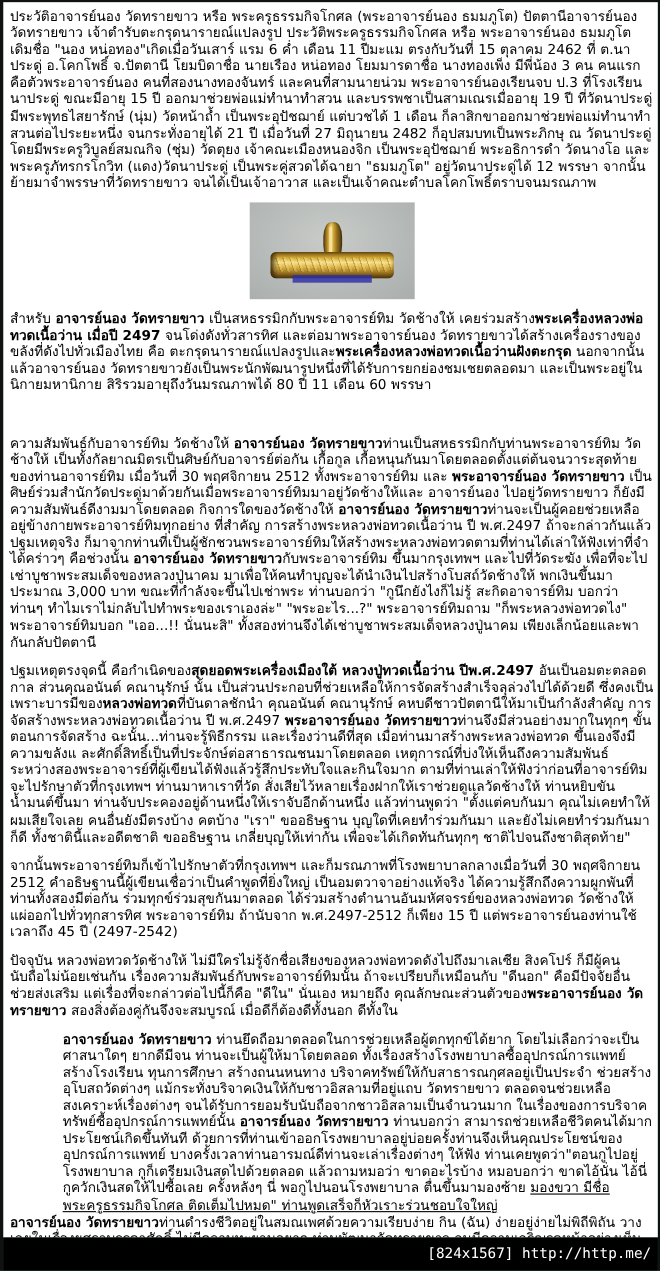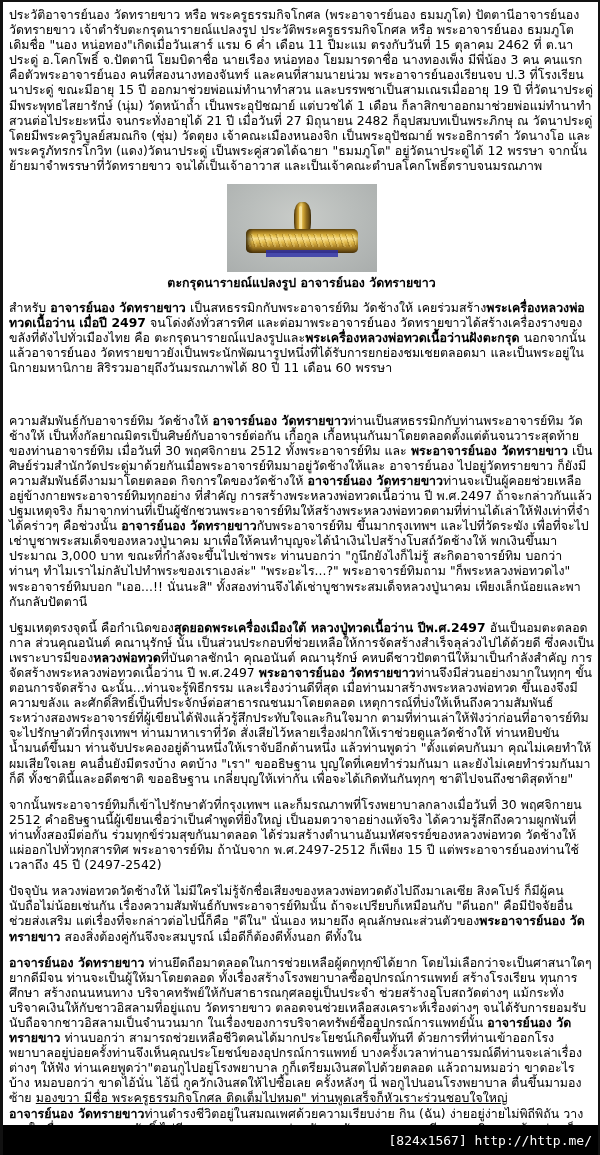--- a/index.html
+++ b/index.html
@@ -42,20 +42,21 @@
     font-size: 12.4px;
     line-height: 15.1px;
     color: #000000;
     text-align: left;
     letter-spacing: 0px;
     word-spacing: 0.2px;
   }
 
   p.para.tight {
     margin-bottom: 0;
+    margin-left: 48px;
   }
 
   .b { font-weight: bold; }
   .u { text-decoration: underline; }
 
   
   .figure-block {
     margin: 8px 0 10px 0;
     text-align: center;
   }
@@ -184,21 +185,20 @@
   <div id="doc-body">
 
     <p class="para"><span>ประวัติอาจารย์นอง วัดทรายขาว หรือ พระครูธรรมกิจโกศล (พระอาจารย์นอง ธมมภูโต) ปัตตานีอาจารย์นอง วัดทรายขาว เจ้าตำรับตะกรุดนารายณ์แปลงรูป ประวัติพระครูธรรมกิจโกศล หรือ พระอาจารย์นอง ธมมภูโต เดิมชื่อ "นอง หน่อทอง"เกิดเมื่อวันเสาร์ แรม 6 ค่ำ เดือน 11 ปีมะแม ตรงกับวันที่ 15 ตุลาคม 2462 ที่ ต.นาประดู่ อ.โคกโพธิ์ จ.ปัตตานี โยมบิดาชื่อ นายเรือง หน่อทอง โยมมารดาชื่อ นางทองเพ็ง มีพี่น้อง 3 คน คนแรก คือตัวพระอาจารย์นอง คนที่สองนางทองจันทร์ และคนที่สามนายน่วม พระอาจารย์นองเรียนจบ ป.3 ที่โรงเรียนนาประดู่ ขณะมีอายุ 15 ปี ออกมาช่วยพ่อแม่ทำนาทำสวน และบรรพชาเป็นสามเณรเมื่ออายุ 19 ปี ที่วัดนาประดู่ มีพระพุทธไสยารักษ์ (นุ่ม) วัดหน้าถ้ำ เป็นพระอุปัชฌาย์ แต่บวชได้ 1 เดือน ก็ลาสิกขาออกมาช่วยพ่อแม่ทำนาทำสวนต่อไประยะหนึ่ง จนกระทั่งอายุได้ 21 ปี เมื่อวันที่ 27 มิถุนายน 2482 ก็อุปสมบทเป็นพระภิกษุ ณ วัดนาประดู่ โดยมีพระครูวิบูลย์สมณกิจ (ชุ่ม) วัดตุยง เจ้าคณะเมืองหนองจิก เป็นพระอุปัชฌาย์ พระอธิการดำ วัดนางโอ และพระครูภัทรกรโกวิท (แดง)วัดนาประดู่ เป็นพระคู่สวดได้ฉายา "ธมมภูโต" อยู่วัดนาประดู่ได้ 12 พรรษา จากนั้นย้ายมาจำพรรษาที่วัดทรายขาว จนได้เป็นเจ้าอาวาส และเป็นเจ้าคณะตำบลโคกโพธิ์ตราบจนมรณภาพ</span></p>
 
     <div class="figure-block">
       <div class="amulet-photo">
         <div class="amulet-loop"></div>
         <div class="amulet-barrel"></div>
         <div class="amulet-watermark"></div>
       </div>
-      <p class="figure-caption">ตะกรุดนารายณ์แปลงรูป อาจารย์นอง วัดทรายขาว</p>
     </div>
 
     <p class="para"><span>สำหรับ </span><span class=" b">อาจารย์นอง วัดทรายขาว</span><span> เป็นสหธรรมิกกับพระอาจารย์ทิม วัดช้างให้ เคยร่วมสร้าง</span><span class=" b">พระเครื่องหลวงพ่อทวดเนื้อว่าน</span><span class=" b"> เมื่อปี 2497</span><span> จนโด่งดังทั่วสารทิศ และต่อมาพระอาจารย์นอง วัดทรายขาวได้สร้างเครื่องรางของขลังที่ดังไปทั่วเมืองไทย คือ ตะกรุดนารายณ์แปลงรูปและ</span><span class=" b">พระเครื่องหลวงพ่อทวดเนื้อว่านฝังตะกรุด</span><span> นอกจากนั้นแล้วอาจารย์นอง วัดทรายขาวยังเป็นพระนักพัฒนารูปหนึ่งที่ได้รับการยกย่องชมเชยตลอดมา และเป็นพระอยู่ในนิกายมหานิกาย สิริรวมอายุถึงวันมรณภาพได้ 80 ปี 11 เดือน 60 พรรษา</span></p>
 
     <div class="blank-gap"></div>
 
     <p class="para"><span>ความสัมพันธ์กับอาจารย์ทิม วัดช้างให้ </span><span class=" b">อาจารย์นอง วัดทรายขาว</span><span>ท่านเป็นสหธรรมิกกับท่านพระอาจารย์ทิม วัดช้างให้ เป็นทั้งกัลยาณมิตรเป็นศิษย์กับอาจารย์ต่อกัน เกื้อกูล เกื้อหนุนกันมาโดยตลอดตั้งแต่ต้นจนวาระสุดท้ายของท่านอาจารย์ทิม เมื่อวันที่ 30 พฤศจิกายน 2512 ทั้งพระอาจารย์ทิม และ </span><span class=" b">พระอาจารย์นอง วัดทรายขาว</span><span> เป็นศิษย์ร่วมสำนักวัดประดู่มาด้วยกันเมื่อพระอาจารย์ทิมมาอยู่วัดช้างให้และ อาจารย์นอง ไปอยู่วัดทรายขาว ก็ยังมีความสัมพันธ์ดีงามมาโดยตลอด กิจการใดของวัดช้างให้ </span><span class=" b">อาจารย์นอง วัดทรายขาว</span><span>ท่านจะเป็นผู้คอยช่วยเหลืออยู่ข้างกายพระอาจารย์ทิมทุกอย่าง ที่สำคัญ การสร้างพระหลวงพ่อทวดเนื้อว่าน ปี พ.ศ.2497 ถ้าจะกล่าวกันแล้ว ปฐมเหตุจริง ก็มาจากท่านที่เป็นผู้ชักชวนพระอาจารย์ทิมให้สร้างพระหลวงพ่อทวดตามที่ท่านได้เล่าให้ฟังเท่าที่จำได้คร่าวๆ คือช่วงนั้น </span><span class=" b">อาจารย์นอง วัดทรายขาว</span><span>กับพระอาจารย์ทิม ขึ้นมากรุงเทพฯ และไปที่วัดระฆัง เพื่อที่จะไปเช่าบูชาพระสมเด็จของหลวงปู่นาคม มาเพื่อให้คนทำบุญจะได้นำเงินไปสร้างโบสถ์วัดช้างให้ พกเงินขึ้นมาประมาณ 3,000 บาท ขณะที่กำลังจะขึ้นไปเช่าพระ ท่านบอกว่า "กูนึกยังไงก็ไม่รู้ สะกิดอาจารย์ทิม บอกว่า ท่านๆ ทำไมเราไม่กลับไปทำพระของเราเองล่ะ" "พระอะไร...?" พระอาจารย์ทิมถาม "ก็พระหลวงพ่อทวดไง" พระอาจารย์ทิมบอก "เออ...!! นั่นนะสิ" ทั้งสองท่านจึงได้เช่าบูชาพระสมเด็จหลวงปู่นาคม เพียงเล็กน้อยและพากันกลับปัตตานี</span></p>
 
     <p class="para"><span>ปฐมเหตุตรงจุดนี้ คือกำเนิดของ</span><span class=" b">สุดยอดพระเครื่องเมืองใต้ หลวงปู่ทวดเนื้อว่าน ปีพ.ศ.2497</span><span> อันเป็นอมตะตลอดกาล ส่วนคุณอนันต์ คณานุรักษ์ นั้น เป็นส่วนประกอบที่ช่วยเหลือให้การจัดสร้างสำเร็จลุล่วงไปได้ด้วยดี ซึ่งคงเป็นเพราะบารมีของ</span><span class=" b">หลวงพ่อทวด</span><span>ที่บันดาลชักนำ คุณอนันต์ คณานุรักษ์ คหบดีชาวปัตตานีให้มาเป็นกำลังสำคัญ การจัดสร้างพระหลวงพ่อทวดเนื้อว่าน ปี พ.ศ.2497 </span><span class=" b">พระอาจารย์นอง วัดทรายขาว</span><span>ท่านจึงมีส่วนอย่างมากในทุกๆ ขั้นตอนการจัดสร้าง ฉะนั้น...ท่านจะรู้พิธีกรรม และเรื่องว่านดีที่สุด เมื่อท่านมาสร้างพระหลวงพ่อทวด ขึ้นเองจึงมีความขลังแ ละศักดิ์สิทธิ์เป็นที่ประจักษ์ต่อสาธารณชนมาโดยตลอด เหตุการณ์ที่บ่งให้เห็นถึงความสัมพันธ์ระหว่างสองพระอาจารย์ที่ผู้เขียนได้ฟังแล้วรู้สึกประทับใจและกินใจมาก ตามที่ท่านเล่าให้ฟังว่าก่อนที่อาจารย์ทิมจะไปรักษาตัวที่กรุงเทพฯ ท่านมาหาเราที่วัด สั่งเสียไว้หลายเรื่องฝากให้เราช่วยดูแลวัดช้างให้ ท่านหยิบขันน้ำมนต์ขึ้นมา ท่านจับประคองอยู่ด้านหนึ่งให้เราจับอีกด้านหนึ่ง แล้วท่านพูดว่า "ตั้งแต่คบกันมา คุณไม่เคยทำให้ผมเสียใจเลย คนอื่นยังมีตรงบ้าง คตบ้าง "เรา" ขออธิษฐาน บุญใดที่เคยทำร่วมกันมา และยังไม่เคยทำร่วมกันมาก็ดี ทั้งชาตินี้และอดีตชาติ ขออธิษฐาน เกลี่ยบุญให้เท่ากัน เพื่อจะได้เกิดทันกันทุกๆ ชาติไปจนถึงชาติสุดท้าย"</span></p>
 

